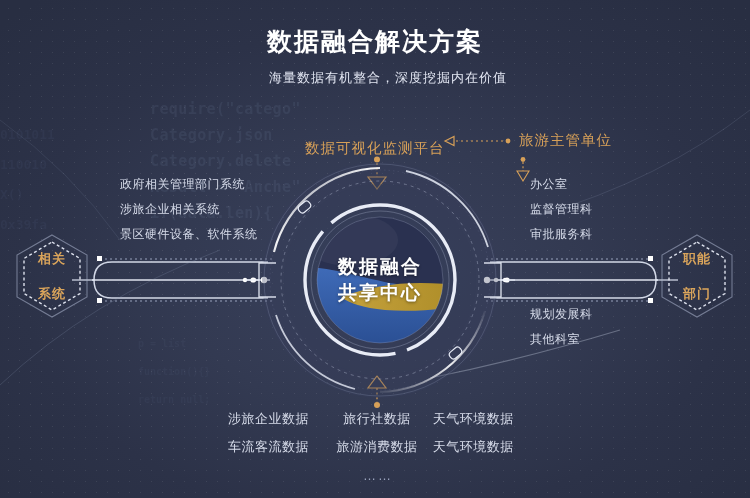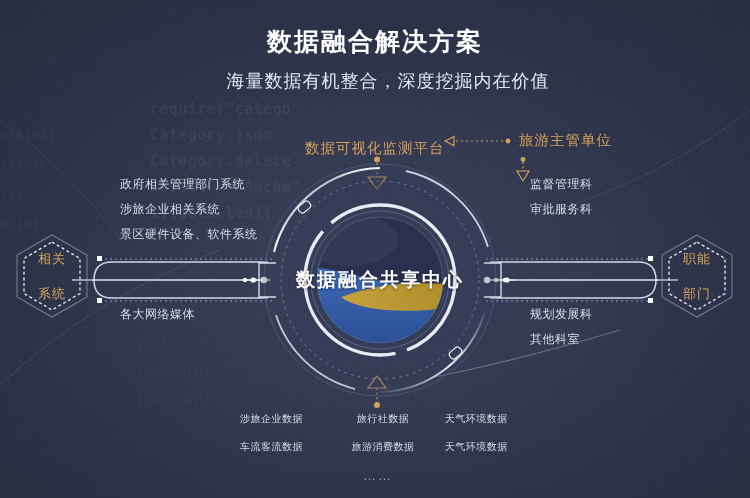--- a/index.html
+++ b/index.html
@@ -49,32 +49,32 @@
     white-space:pre;pointer-events:none;
   }
 
   
   .title{
     position:absolute;left:0;right:0;top:25px;text-align:center;
     font-size:25px;font-weight:bold;color:#ffffff;letter-spacing:2px;
   }
   .subtitle{
     position:absolute;left:0;right:0;top:69px;text-align:center;
-    font-size:18px;color:#e2e6f2;letter-spacing:1px;padding-left:26px;
+    font-size:13px;color:#e2e6f2;letter-spacing:1px;padding-left:26px;
   }
 
   
   .hex{
     position:absolute;width:76px;height:86px;
   }
   .hex svg{position:absolute;inset:0;}
   .hex .hexlabel{
     position:absolute;inset:0;display:flex;flex-direction:column;
     align-items:center;justify-content:center;
-    color:#d9a45b;font-size:13px;line-height:19px;letter-spacing:1px;font-weight:normal;gap:16px;
+    color:#d9a45b;font-size:13px;line-height:19px;letter-spacing:1px;font-weight:bold;gap:16px;
   }
   #hex-left{left:14px;top:233px;}
   #hex-right{left:659px;top:233px;}
 
   
   .col{position:absolute;}
   .lbl{
     color:#d7dcea;font-size:12px;line-height:25px;letter-spacing:.5px;white-space:nowrap;margin-left:12px;
   }
   #left-top{left:108px;top:172px;}
@@ -91,35 +91,35 @@
   #toplabel-left{left:305px;top:131px;margin-top:8px;}
   #toplabel-right{left:519px;top:131px;}
   #top-connector{position:absolute;left:443px;top:131px;width:72px;height:20px;}
 
   
   #bottom-grid{
     position:absolute;left:228px;top:405px;width:300px;
   }
   #bottom-grid .brow{display:flex;}
   #bottom-grid .bcell{
-    color:#d7dcea;font-size:10px;line-height:28px;letter-spacing:.5px;white-space:nowrap;
-    width:100px;text-align:left;margin-left:12px;
+    color:#d7dcea;font-size:13px;line-height:28px;letter-spacing:.5px;white-space:nowrap;
+    width:100px;text-align:left;
   }
   #bottom-grid .bcell.c2{text-align:center;padding-left:6px;}
   #bottom-grid .bcell.c3{text-align:left;padding-left:8px;}
   #ellipsis{
     position:absolute;left:0;right:0;top:63px;text-align:center;
     color:#9aa3bd;font-size:13px;letter-spacing:2px;
   }
 
   
   #core{position:absolute;left:245px;top:145px;width:270px;height:270px;}
   #core svg{position:absolute;inset:0;}
   #core-text{
-    position:absolute;inset:0;display:flex;flex-direction:row;
+    position:absolute;inset:0;display:flex;flex-direction:column;
     align-items:center;justify-content:center;
     pointer-events:none;
   }
   #core-text div{
     color:#ffffff;font-size:19px;font-weight:bold;line-height:26px;letter-spacing:2px;
     text-shadow:0 1px 3px rgba(0,0,0,.45);
   }
 
   
   #rails{position:absolute;left:0;top:0;width:750px;height:498px;pointer-events:none;}
@@ -221,24 +221,24 @@
     </div>
   </div>
 
   <div class="col" id="left-top">
     <div class="lbl">政府相关管理部门系统</div>
     <div class="lbl">涉旅企业相关系统</div>
     <div class="lbl">景区硬件设备、软件系统</div>
   </div>
 
   <div class="col" id="left-bottom">
-    <div class="lbl">各大网络媒体</div>
   </div>
 
   <div class="col" id="right-top">
+    <div class="lbl">办公室</div>
     <div class="lbl">监督管理科</div>
     <div class="lbl">审批服务科</div>
   </div>
 
   <div class="col" id="right-bottom">
     <div class="lbl">规划发展科</div>
     <div class="lbl">其他科室</div>
   </div>
 
   <svg class="arrowmark" style="left:360px;top:156px;width:34px;height:36px;" viewBox="0 0 34 36">

